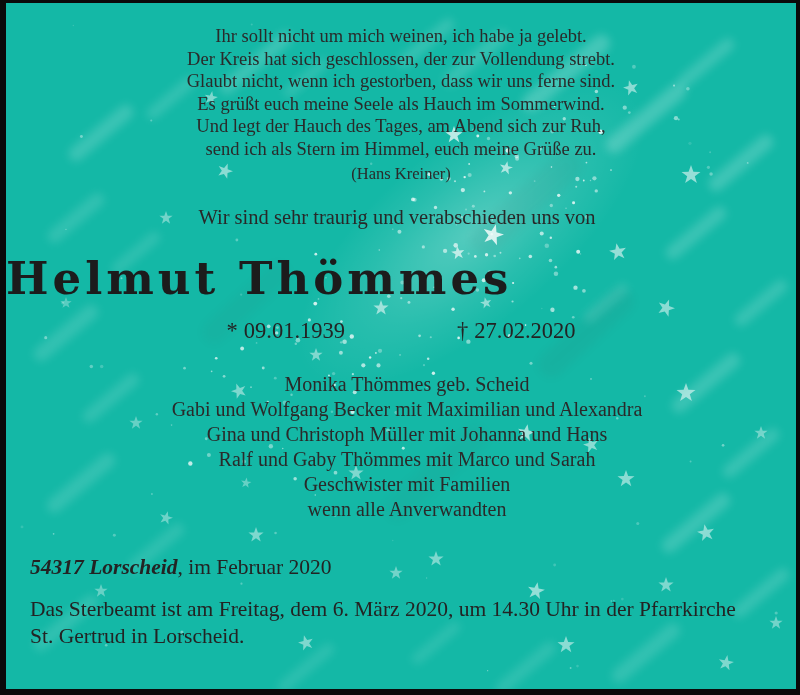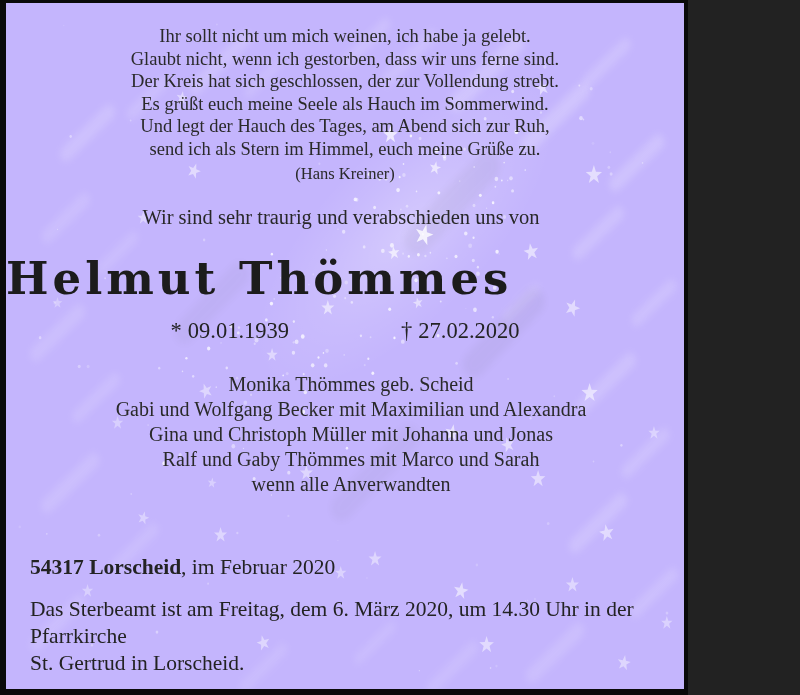--- a/index.html
+++ b/index.html
@@ -2,27 +2,27 @@
 <html><head>
 <meta charset="utf-8">
 <style>
   html, body {
     margin: 0;
     padding: 0;
     background: #222;
   }
   .notice {
     position: relative;
-    width: 688px;
+    width: 800px;
     height: 695px;
     box-sizing: border-box;
     border-style: solid;
     border-color: #0a0a0a;
     border-width: 3px 4px 6px 6px;
-    background: #c4b5fd;
+    background: #14b8a6;
     overflow: hidden;
     font-family: "Liberation Serif", serif;
     color: #262626;
   }
   .texture {
     position: absolute;
     top: 0; left: 0;
     width: 100%;
     height: 100%;
     z-index: 0;
@@ -85,21 +85,21 @@
   .closing {
     position: absolute;
     top: 551px; left: 24px; right: 12px;
     font-size: 21.5px;
     line-height: 27px;
     color: #232323;
   }
   .closing p { margin: 0; }
   .closing .place-line { margin-bottom: 15px; }
   .closing .service { margin-bottom: 11px; }
-  .closing strong { font-weight: bold; }
+  .closing strong { font-weight: bold; font-style: italic; }
 </style>
 </head>
 <body>
 
 <div class="notice">
 
   <svg id="texture" class="texture" viewBox="0 0 790 686" preserveAspectRatio="none" xmlns="http://www.w3.org/2000/svg">
     <defs>
       <filter id="blur1" x="-60%" y="-60%" width="220%" height="220%">
         <feGaussianBlur stdDeviation="4"></feGaussianBlur>
@@ -388,22 +388,22 @@
       <polygon points="0,-10 2.4,-3.2 9.5,-3.1 3.8,1.2 5.9,8.1 0,4 -5.9,8.1 -3.8,1.2 -9.5,-3.1 -2.4,-3.2" fill="#ffffff" opacity="0.38" transform="translate(755 430) scale(0.7) rotate(0)"></polygon>
       <polygon points="0,-10 2.4,-3.2 9.5,-3.1 3.8,1.2 5.9,8.1 0,4 -5.9,8.1 -3.8,1.2 -9.5,-3.1 -2.4,-3.2" fill="#ffffff" opacity="0.4" transform="translate(390 570) scale(0.7) rotate(0)"></polygon>
       <polygon points="0,-10 2.4,-3.2 9.5,-3.1 3.8,1.2 5.9,8.1 0,4 -5.9,8.1 -3.8,1.2 -9.5,-3.1 -2.4,-3.2" fill="#ffffff" opacity="0.35" transform="translate(240 480) scale(0.55) rotate(8)"></polygon>
       <polygon points="0,-10 2.4,-3.2 9.5,-3.1 3.8,1.2 5.9,8.1 0,4 -5.9,8.1 -3.8,1.2 -9.5,-3.1 -2.4,-3.2" fill="#ffffff" opacity="0.5" transform="translate(480 300) scale(0.6) rotate(-12)"></polygon>
     </svg>
 
   <div class="content">
 
     <div class="poem">
       <div>Ihr sollt nicht um mich weinen, ich habe ja gelebt.</div>
+      <div>Der Kreis hat sich geschlossen, der zur Vollendung strebt.</div>
       <div>Glaubt nicht, wenn ich gestorben, dass wir uns ferne sind.</div>
-      <div>Der Kreis hat sich geschlossen, der zur Vollendung strebt.</div>
       <div>Es grüßt euch meine Seele als Hauch im Sommerwind.</div>
       <div>Und legt der Hauch des Tages, am Abend sich zur Ruh,</div>
       <div>send ich als Stern im Himmel, euch meine Grüße zu.</div>
       <div class="poem-attribution">(Hans Kreiner)</div>
     </div>
 
     <div class="intro">Wir sind sehr traurig und verabschieden uns von</div>
 
     <h1 class="name">Helmut Thömmes</h1>
 
@@ -412,22 +412,23 @@
         <span class="sym">*</span><span>09.01.1939</span>
       </span>
       <span>
         <span class="sym">†</span><span>27.02.2020</span>
       </span>
     </div>
 
     <div class="mourners">
       <div>Monika Thömmes geb. Scheid</div>
       <div>Gabi und Wolfgang Becker mit Maximilian und Alexandra</div>
-      <div>Gina und Christoph Müller mit Johanna und Jonas</div>
+      <div>Gina und Christoph Müller mit Johanna und Hans</div>
       <div>Ralf und Gaby Thömmes mit Marco und Sarah</div>
+      <div>Geschwister mit Familien</div>
       <div>wenn alle Anverwandten</div>
     </div>
 
     <div class="closing">
       <p class="place-line"><strong>54317 Lorscheid</strong><span>, im Februar 2020</span></p>
       <p class="service">
         <span>Das Sterbeamt ist am Freitag, dem 6. März 2020, um 14.30 Uhr in der Pfarrkirche</span><br>
         <span>St. Gertrud in Lorscheid.</span>
       </p>
     </div>

